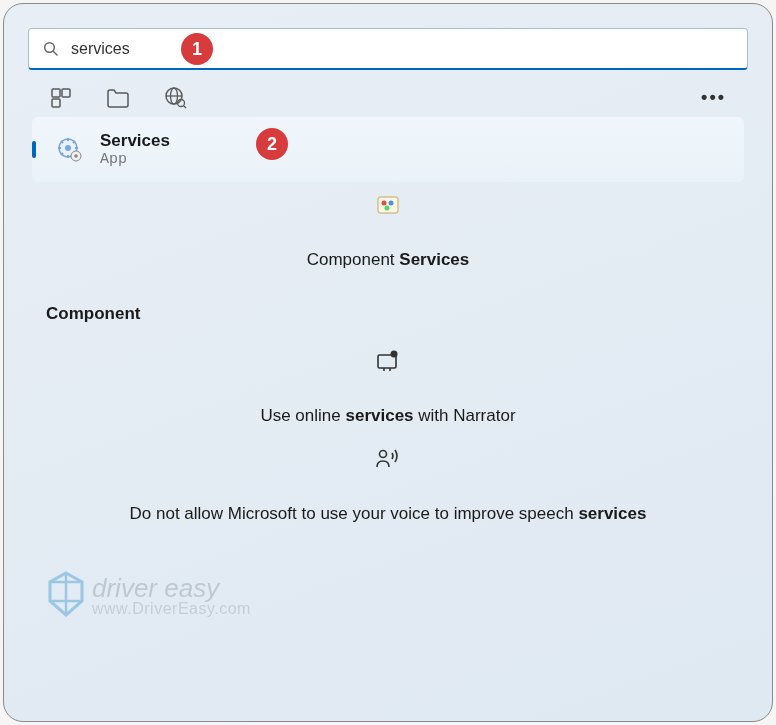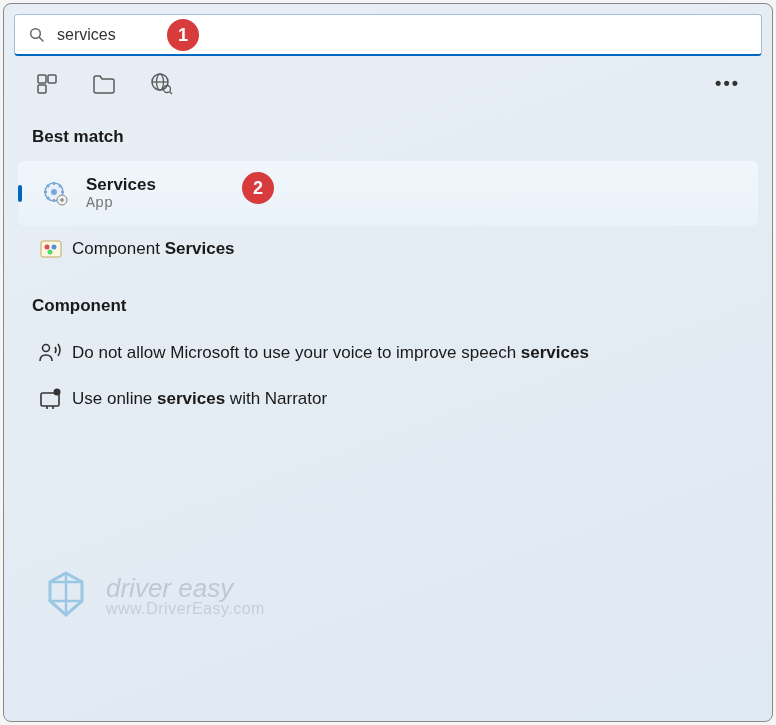--- a/index.html
+++ b/index.html
@@ -8,22 +8,22 @@
       height: 725px;
       font-family: 'Segoe UI', Tahoma, sans-serif;
       background: #f5f5f5;
       padding: 3px;
     }
     .window {
       width: 100%;
       height: 100%;
       background: linear-gradient(160deg, #e8eef5 0%, #dfe9f2 100%);
       border: 1px solid #8a8a8a;
-      border-radius: 8px;
-      padding: 10px;
+      border-radius: 20px;
+      padding: 24px;
       position: relative;
     }
     .search-bar {
       display: flex;
       align-items: center;
       background: #ffffff;
       border: 1px solid #a5bfd8;
       border-bottom: 2px solid #0067c0;
       border-radius: 4px;
       padding: 8px 14px;
@@ -109,22 +109,23 @@
     }
     .result-subtitle {
       font-size: 15px;
       color: #787878;
       font-family: Liberation Mono, monospace;
     }
     .list-item {
       display: flex;
       align-items: center;
       padding: 10px 24px;
-      gap: 8px;
-      cursor: pointer;
+      gap: 32px;
+      cursor: pointer;
+      flex-direction: column;
     }
     .list-icon {
       width: 26px;
       height: 26px;
       flex-shrink: 0;
       display: flex;
       align-items: center;
       justify-content: center;
     }
     .list-text {
@@ -146,21 +147,21 @@
       justify-content: center;
       z-index: 10;
     }
     .watermark {
       position: absolute;
       bottom: 100px;
       left: 42px;
       opacity: 0.35;
       display: flex;
       align-items: center;
-      gap: 20px;
+      gap: 6px;
     }
     .watermark-icon {
       color: #1787c9;
     }
     .watermark-text {
       display: flex;
       flex-direction: column;
       line-height: 1;
     }
     .watermark-main {
@@ -209,21 +210,20 @@
           <circle cx="10" cy="10" r="8" fill="none" stroke="#5a5a5a" stroke-width="1.5"></circle>
           <ellipse cx="10" cy="10" rx="3.5" ry="8" fill="none" stroke="#5a5a5a" stroke-width="1.3"></ellipse>
           <line x1="2" y1="10" x2="18" y2="10" stroke="#5a5a5a" stroke-width="1.3"></line>
           <circle cx="17" cy="17" r="3.5" fill="none" stroke="#5a5a5a" stroke-width="1.3"></circle>
           <line x1="19.5" y1="19.5" x2="22" y2="22" stroke="#5a5a5a" stroke-width="1.3"></line>
         </svg>
     </span>
     <span class="more-icon">•••</span>
   </div>
 
-  <div class="section-header">Best match</div>
   <div class="result-item selected">
     <div class="result-icon">
       <svg width="28" height="28" viewBox="0 0 28 28">
           <circle cx="12" cy="12" r="9" fill="#e8f0fa" stroke="#7aa8d6" stroke-width="1.5"></circle>
           <circle cx="12" cy="12" r="3" fill="#7aa8d6"></circle>
           <path d="M12 2 L12 5 M12 19 L12 22 M2 12 L5 12 M19 12 L22 12 M5 5 L7 7 M17 17 L19 19 M19 5 L17 7 M5 19 L7 17" stroke="#7aa8d6" stroke-width="2"></path>
           <circle cx="20" cy="20" r="5" fill="#f0f0f0" stroke="#888" stroke-width="1"></circle>
           <circle cx="20" cy="20" r="1.8" fill="#888"></circle>
         </svg>
     </div>
@@ -242,40 +242,40 @@
           <circle cx="15" cy="10" r="2.5" fill="#4f93d9"></circle>
           <circle cx="11" cy="15" r="2.5" fill="#4fd96e"></circle>
         </svg>
     </div>
     <span class="list-text"><span>Component </span><b>Services</b><span></span></span>
   </div>
 
   <div class="section-header">Component</div>
   <div class="list-item">
     <div class="list-icon">
+      <svg width="24" height="24" viewBox="0 0 24 24">
+          <rect x="2" y="6" width="18" height="13" rx="1.5" fill="none" stroke="#333" stroke-width="1.6"></rect>
+          <line x1="8" y1="19" x2="8" y2="22" stroke="#333" stroke-width="1.6"></line>
+          <line x1="14" y1="19" x2="14" y2="22" stroke="#333" stroke-width="1.6"></line>
+          <circle cx="18" cy="5" r="3.5" fill="#333"></circle>
+        </svg>
+    </div>
+    <span class="list-text"><span>Use online </span><b>services</b><span> with Narrator</span></span>
+  </div>
+  <div class="list-item">
+    <div class="list-icon">
       <svg width="26" height="24" viewBox="0 0 26 24">
           <circle cx="8" cy="7" r="3.5" fill="none" stroke="#333" stroke-width="1.6"></circle>
           <path d="M2 20 Q2 14 8 14 Q14 14 14 20" fill="none" stroke="#333" stroke-width="1.6"></path>
           <path d="M17 6 Q19 9 17 12" fill="none" stroke="#333" stroke-width="1.6"></path>
           <path d="M20 3 Q24 9 20 15" fill="none" stroke="#333" stroke-width="1.6"></path>
         </svg>
     </div>
     <span class="list-text"><span>Do not allow Microsoft to use your voice to improve speech </span><b>services</b><span></span></span>
   </div>
-  <div class="list-item">
-    <div class="list-icon">
-      <svg width="24" height="24" viewBox="0 0 24 24">
-          <rect x="2" y="6" width="18" height="13" rx="1.5" fill="none" stroke="#333" stroke-width="1.6"></rect>
-          <line x1="8" y1="19" x2="8" y2="22" stroke="#333" stroke-width="1.6"></line>
-          <line x1="14" y1="19" x2="14" y2="22" stroke="#333" stroke-width="1.6"></line>
-          <circle cx="18" cy="5" r="3.5" fill="#333"></circle>
-        </svg>
-    </div>
-    <span class="list-text"><span>Use online </span><b>services</b><span> with Narrator</span></span>
-  </div>
 
   <div class="watermark">
     <span class="watermark-icon">
       <svg width="40" height="46" viewBox="0 0 40 46">
           <path d="M20 2 L36 11 L36 30 L20 44 L4 30 L4 11 Z" fill="none" stroke="#1787c9" stroke-width="3"></path>
           <path d="M20 2 L20 44 M4 11 L36 11 M4 30 L36 30" stroke="#1787c9" stroke-width="2.5"></path>
         </svg>
     </span>
     <div class="watermark-text">
       <span class="watermark-main">driver easy</span>

